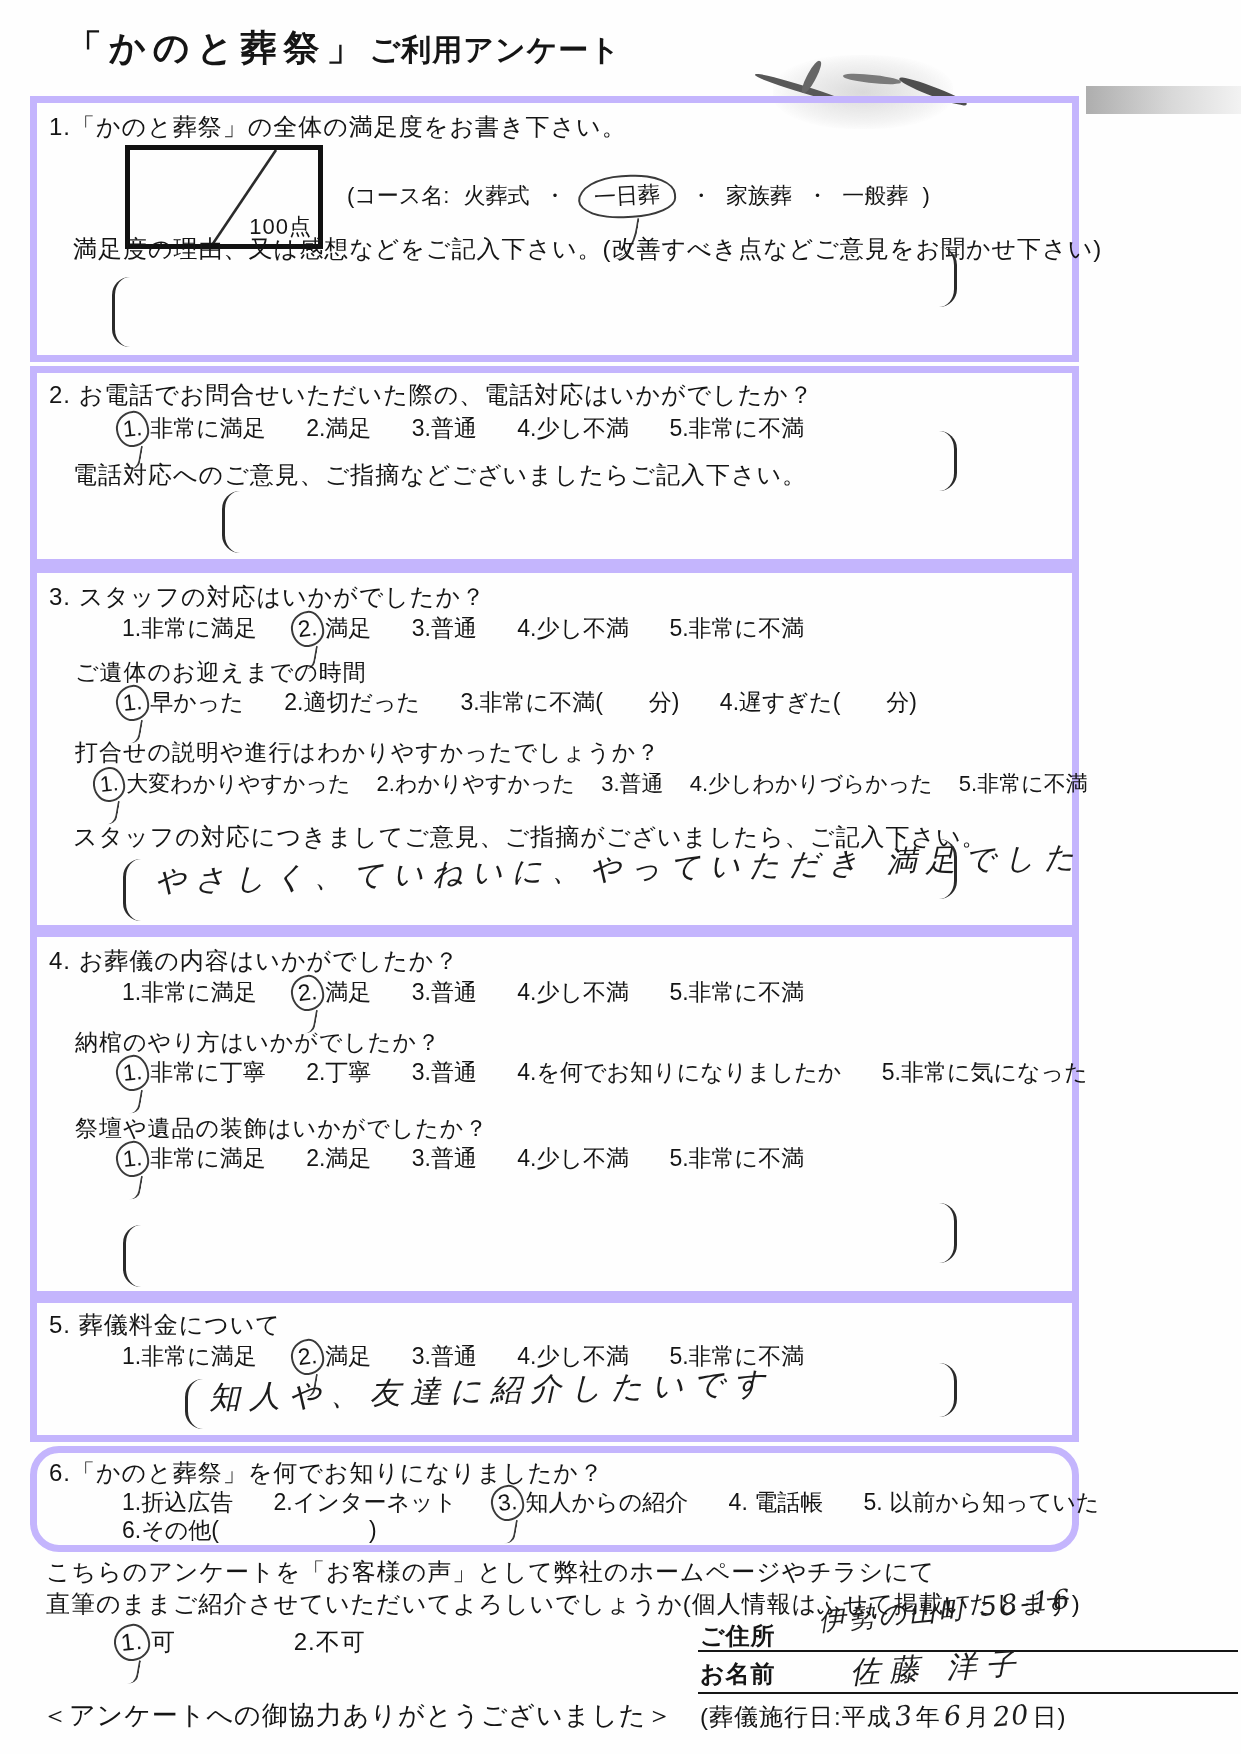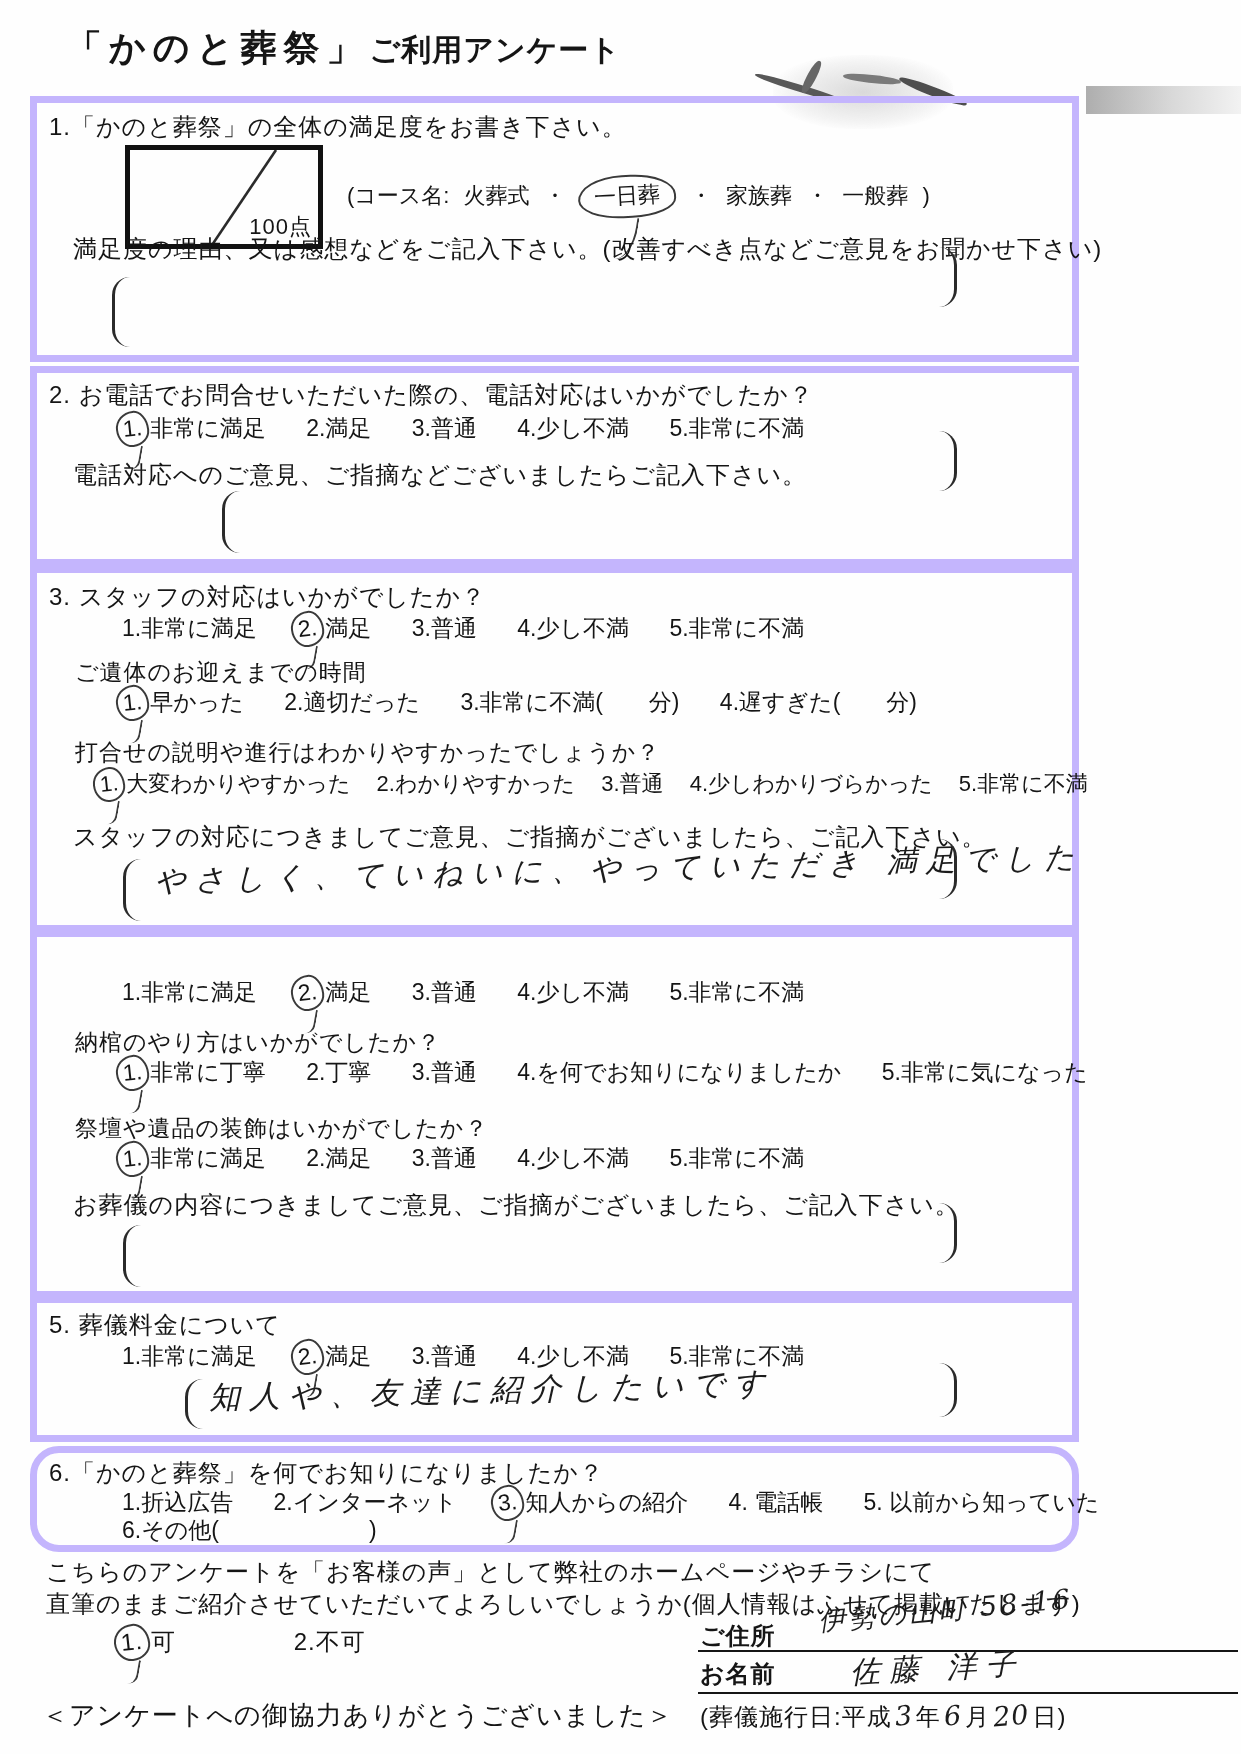--- a/index.html
+++ b/index.html
@@ -136,20 +136,21 @@
       <span class="opt"><span class="num">4.</span><span>少しわかりづらかった</span></span>
       <span class="opt"><span class="num">5.</span><span>非常に不満</span></span>
     </div>
     <div class="l prompt" style="left:36px;top:248px">スタッフの対応につきましてご意見、ご指摘がございましたら、ご記入下さい。</div>
     <div class="l hand hw-comment" style="left:118px;top:288px">やさしく、ていねいに、やっていただき 満足でした</div>
     <i class="bk bko" style="left:86px;top:286px;height:62px"></i>
     <i class="bk bkc" style="left:902px;top:266px;height:60px"></i>
   </section>
 
   <section class="box b4">
+    <div class="l hd" style="left:12px;top:8px">4. お葬儀の内容はいかがでしたか？</div>
     <div class="l opts" style="left:85px;top:40px">
       <span class="opt"><span class="num">1.</span><span>非常に満足</span></span>
       <span class="opt"><span class="num circ">2.</span><span>満足</span></span>
       <span class="opt"><span class="num">3.</span><span>普通</span></span>
       <span class="opt"><span class="num">4.</span><span>少し不満</span></span>
       <span class="opt"><span class="num">5.</span><span>非常に不満</span></span>
     </div>
     <div class="l sub" style="left:38px;top:90px">納棺のやり方はいかがでしたか？</div>
     <div class="l opts" style="left:85px;top:120px">
       <span class="opt"><span class="num circ">1.</span><span>非常に丁寧</span></span>
@@ -159,21 +160,20 @@
       <span class="opt"><span class="num">5.</span><span>非常に気になった</span></span>
     </div>
     <div class="l sub" style="left:38px;top:176px">祭壇や遺品の装飾はいかがでしたか？</div>
     <div class="l opts" style="left:85px;top:206px">
       <span class="opt"><span class="num circ">1.</span><span>非常に満足</span></span>
       <span class="opt"><span class="num">2.</span><span>満足</span></span>
       <span class="opt"><span class="num">3.</span><span>普通</span></span>
       <span class="opt"><span class="num">4.</span><span>少し不満</span></span>
       <span class="opt"><span class="num">5.</span><span>非常に不満</span></span>
     </div>
-    <div class="l prompt" style="left:36px;top:252px">お葬儀の内容につきましてご意見、ご指摘がございましたら、ご記入下さい。</div>
     <i class="bk bko" style="left:86px;top:288px;height:62px"></i>
     <i class="bk bkc" style="left:902px;top:266px;height:60px"></i>
   </section>
 
   <section class="box b5">
     <div class="l hd" style="left:12px;top:6px">5. 葬儀料金について</div>
     <div class="l opts" style="left:85px;top:38px">
       <span class="opt"><span class="num">1.</span><span>非常に満足</span></span>
       <span class="opt"><span class="num circ">2.</span><span>満足</span></span>
       <span class="opt"><span class="num">3.</span><span>普通</span></span>

